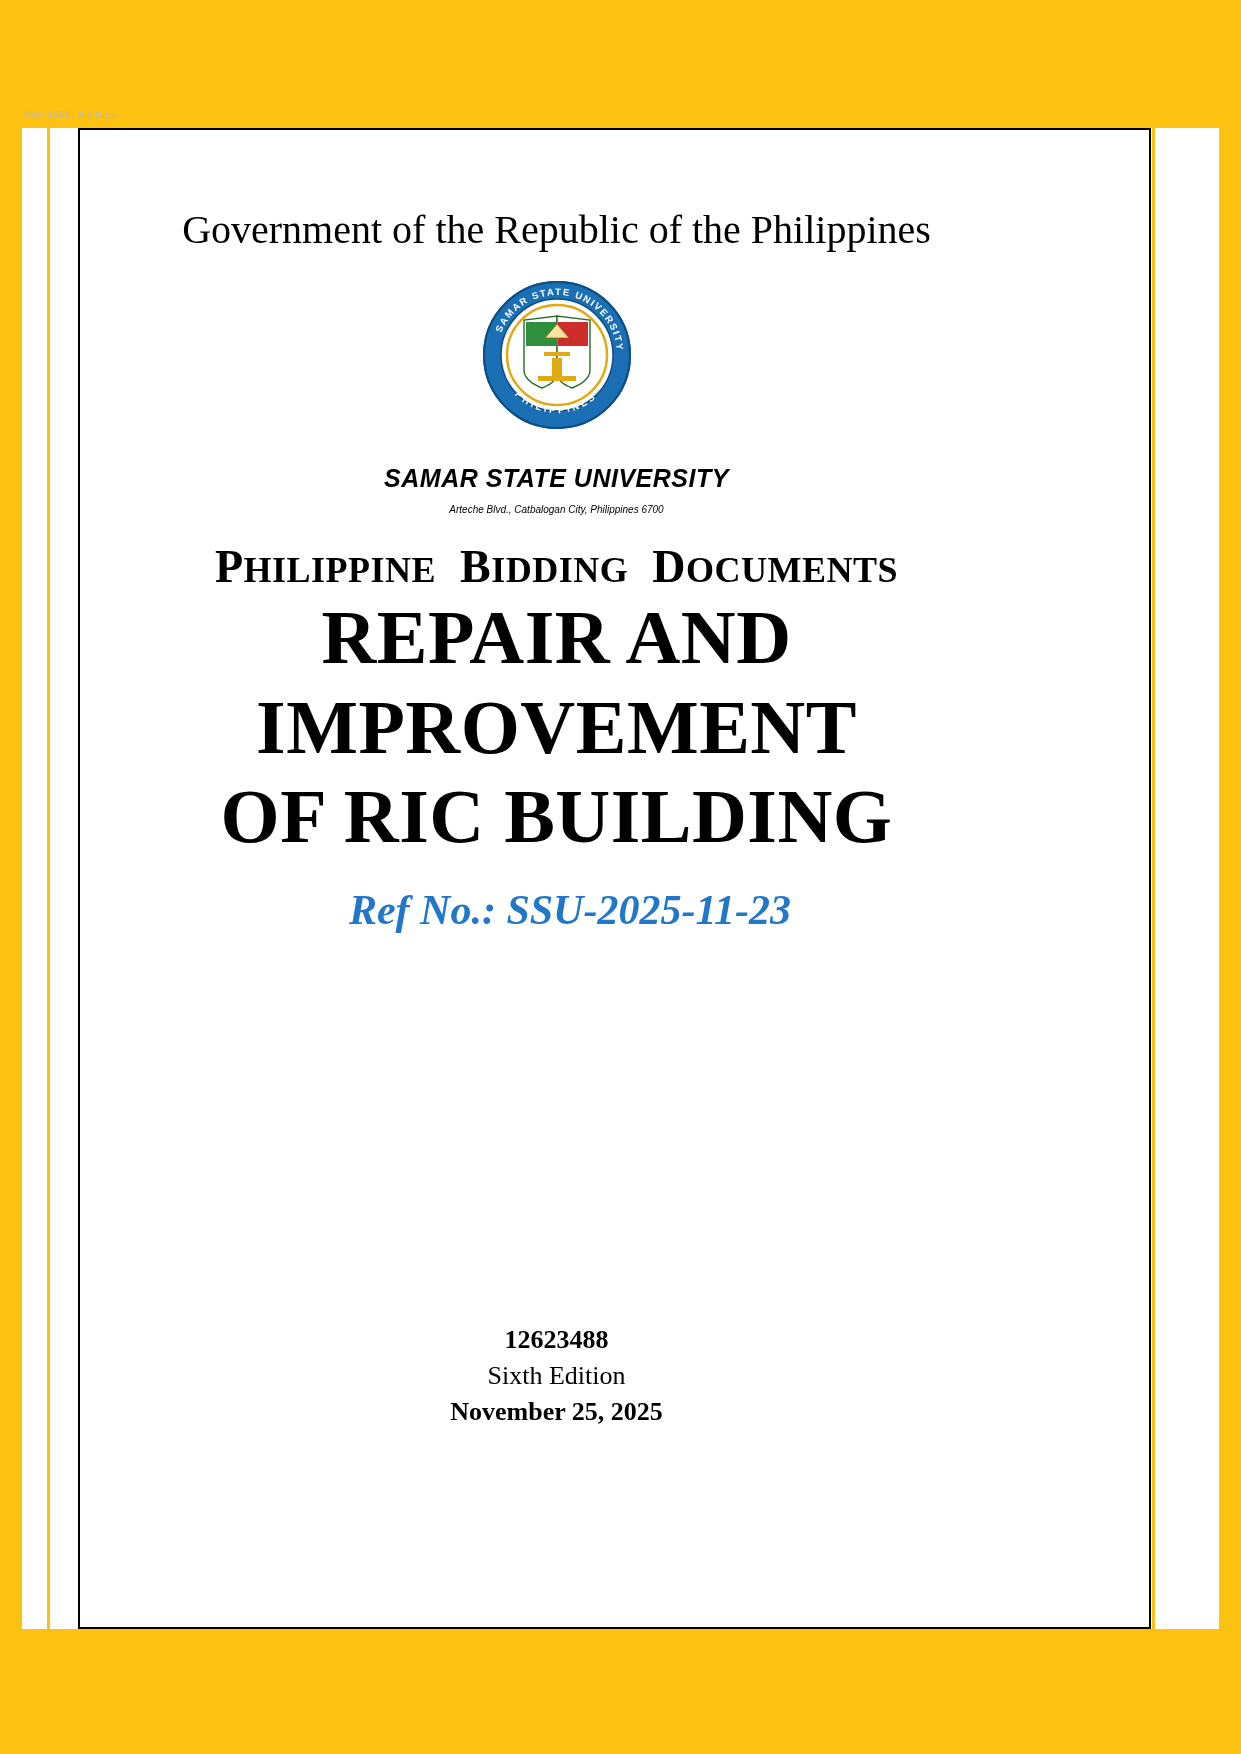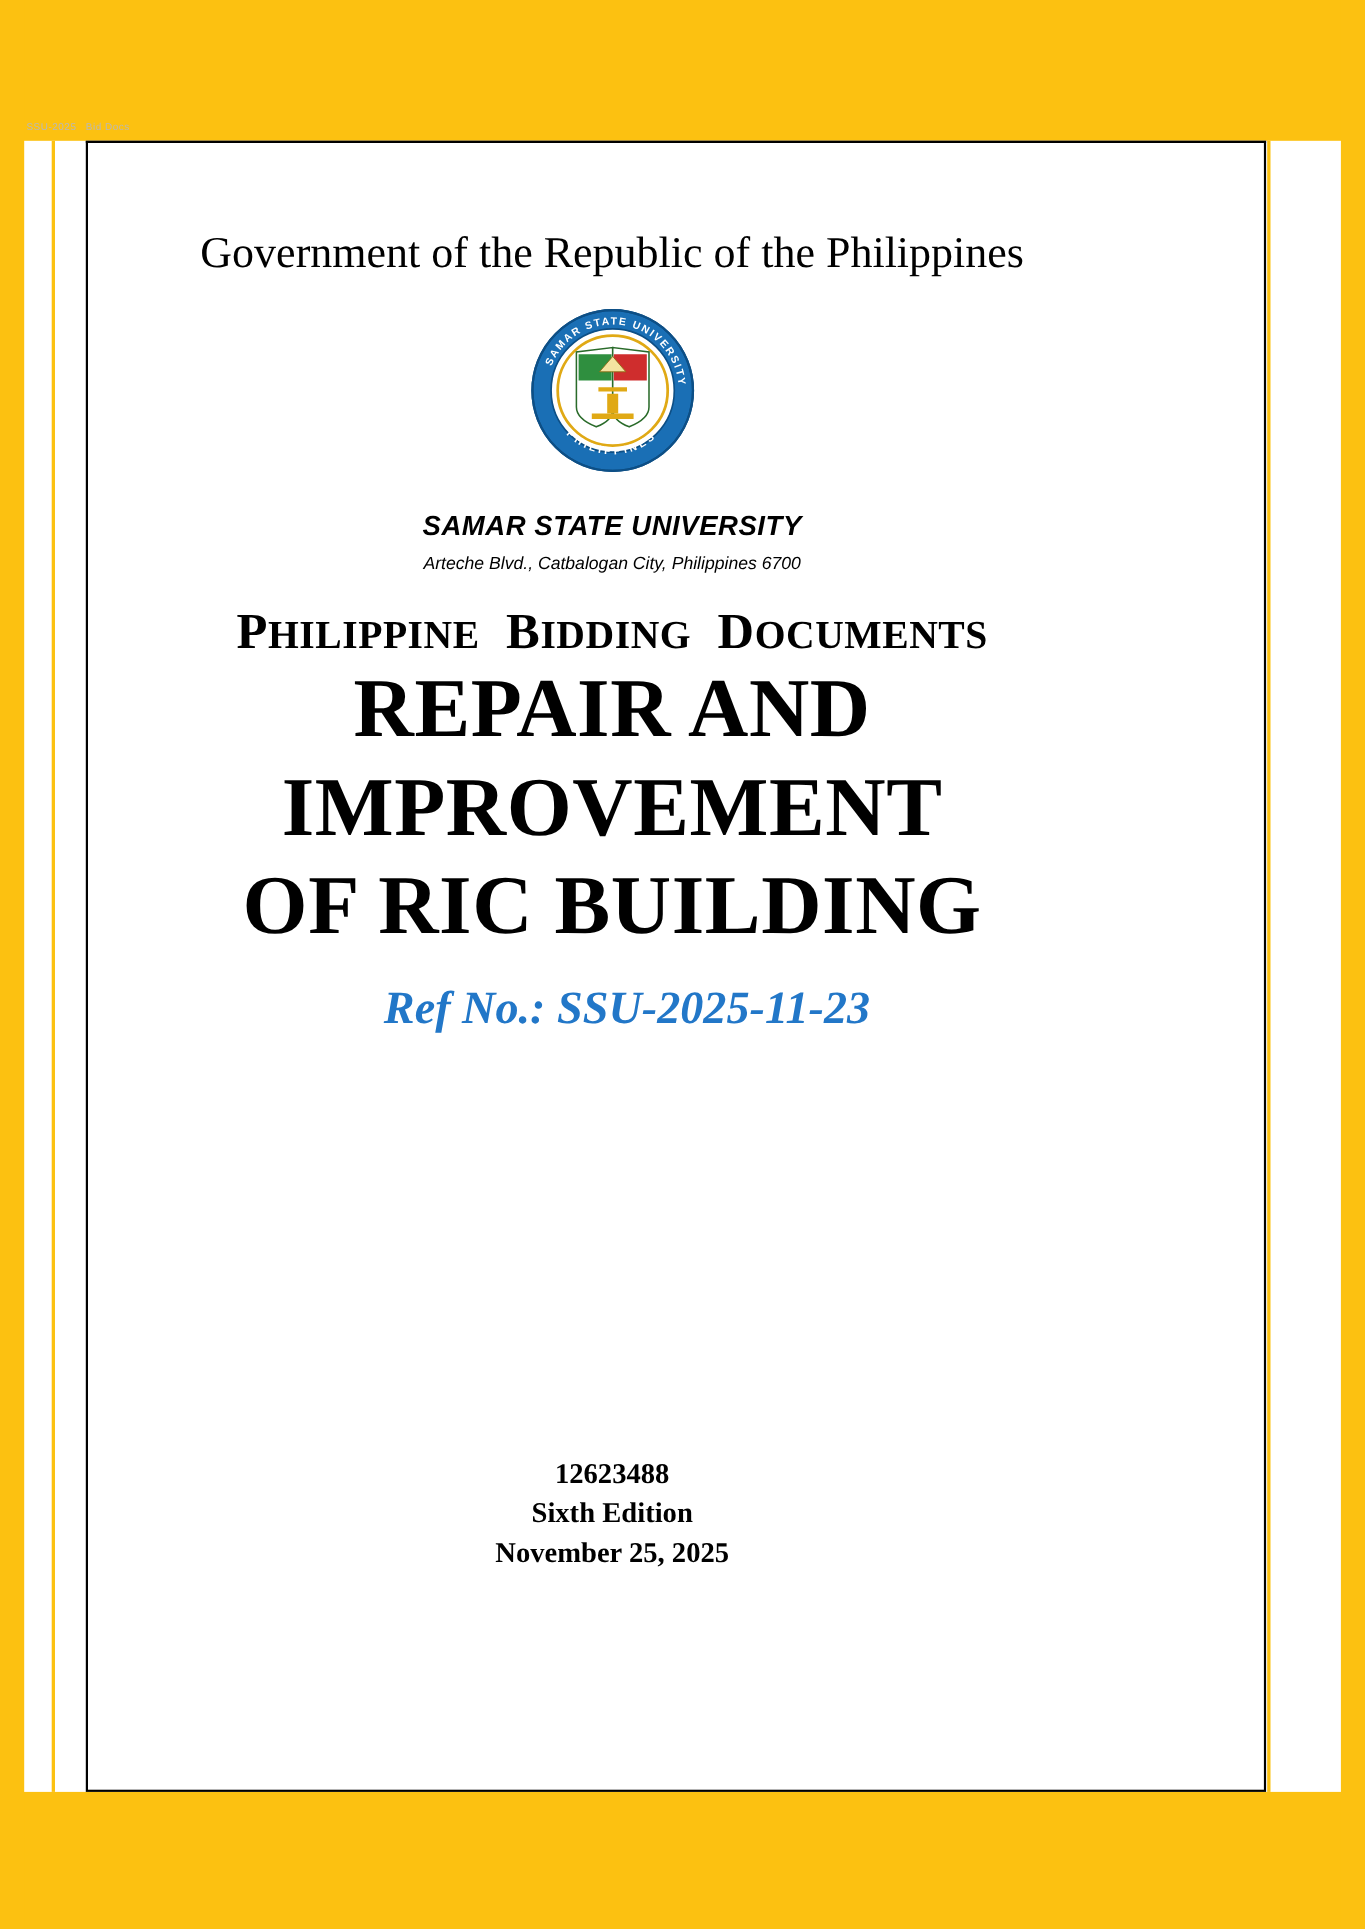--- a/index.html
+++ b/index.html
@@ -83,21 +83,21 @@
     background: #000;
   }
 
   
   .artifact-text {
     position: absolute;
     left: 24px;
     top: 110px;
     font-size: 9px;
     color: #b9b9b9;
-    font-family: Liberation Sans, sans-serif;
+    font-family: Liberation Mono, monospace;
     letter-spacing: 0.5px;
     white-space: nowrap;
   }
   .artifact-text-2 {
     position: absolute;
     left: 78px;
     top: 110px;
     font-size: 9px;
     color: #b9b9b9;
     font-family: "Liberation Sans", sans-serif;
@@ -131,21 +131,21 @@
     margin-top: 34px;
     font-size: 25px;
     font-weight: bold;
     font-style: italic;
     font-family: "Liberation Sans", sans-serif;
     letter-spacing: 0.5px;
     color: #000;
   }
   .univ-addr {
     margin-top: 11px;
-    font-size: 16px;
+    font-size: 10px;
     font-style: italic;
     font-family: "Liberation Sans", sans-serif;
     color: #000;
   }
 
   .pbd-title {
     margin-top: 25px;
     font-size: 46px;
     font-weight: bold;
     font-family: "Liberation Serif", serif;
@@ -184,21 +184,21 @@
   }
   .footer-code {
     font-size: 26px;
     font-weight: bold;
     font-family: "Liberation Serif", serif;
     color: #000;
   }
   .footer-edition {
     margin-top: 6px;
     font-size: 26px;
-    font-weight: bold;
+    font-weight: normal;
     font-family: "Liberation Serif", serif;
     color: #000;
   }
   .footer-date {
     margin-top: 6px;
     font-size: 26px;
     font-weight: bold;
     font-family: "Liberation Serif", serif;
     color: #000;
   }

